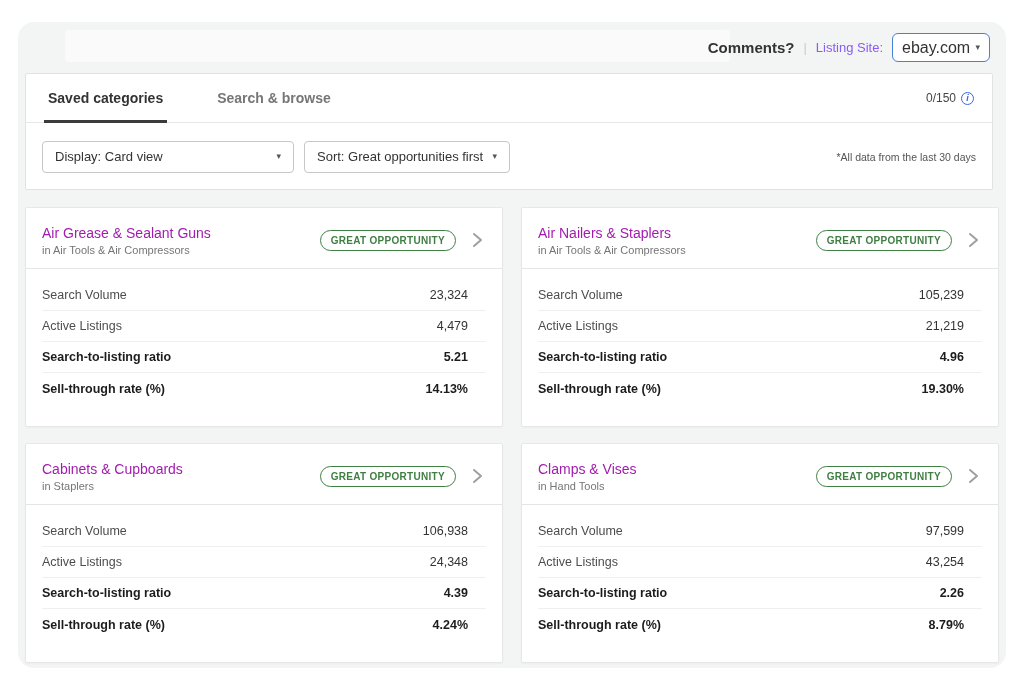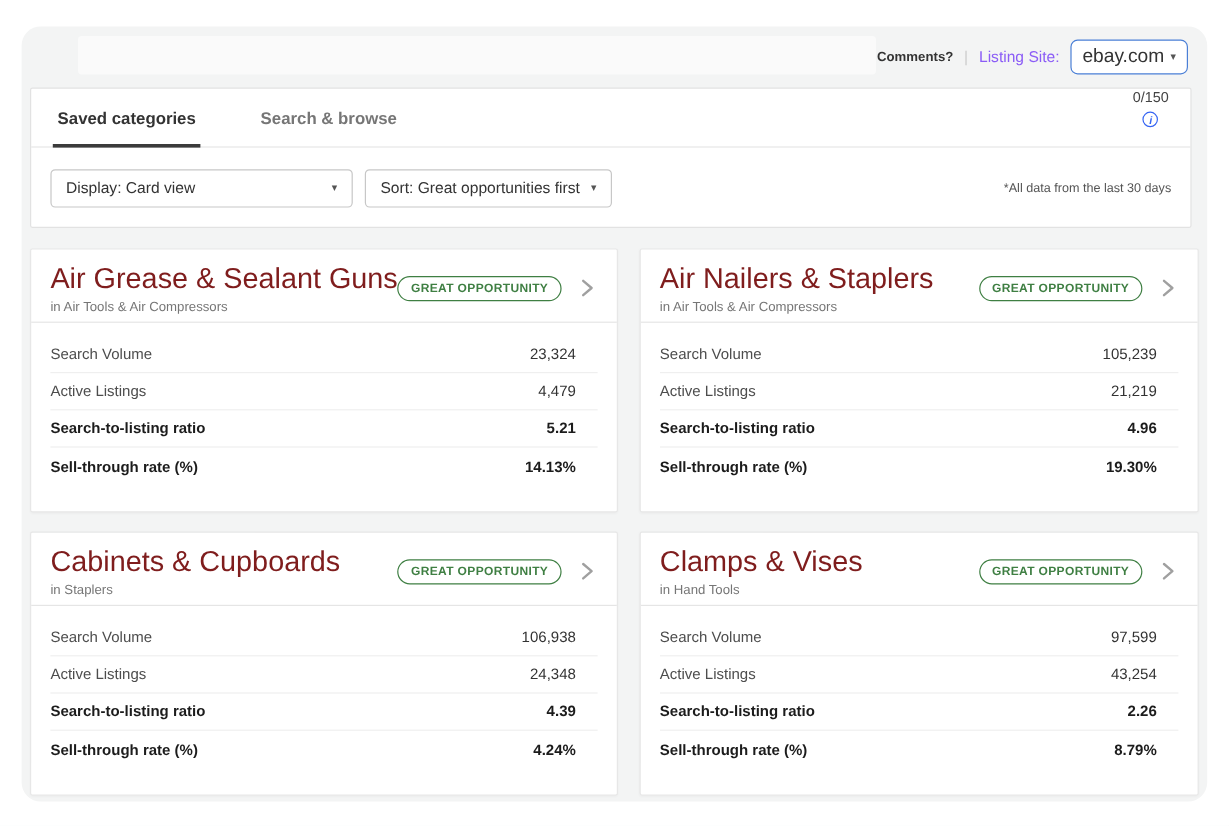--- a/index.html
+++ b/index.html
@@ -10,42 +10,42 @@
   
   .container { position:absolute; left:18px; top:22px; width:988px; height:646px;
     background:#f3f4f4; border-radius:16px; }
 
   
   .topbar { position:absolute; left:0; top:0; width:100%; height:51px; }
   .topbar-blank { position:absolute; left:47px; top:8px; width:665px; height:32px;
     background:rgba(255,255,255,0.55); border-radius:3px; }
   .topbar-right { position:absolute; right:16px; top:0; height:51px;
     display:flex; align-items:center; gap:9px; }
-  .comments { font-size:11px; font-weight:bold; color:#333; cursor:pointer; }
+  .comments { font-size:15px; font-weight:bold; color:#333; cursor:pointer; }
   .tb-divider { color:#cccccc; font-size:13px; }
   .listing-label { font-size:13px; color:#8b5cf6; }
   .site-select { display:flex; align-items:center; justify-content:space-between;
     width:98px; height:29px; background:#fff; border:1px solid #4a7fd6;
     border-radius:6px; padding:0 9px; cursor:pointer; }
   .site-select .val { font-size:16px; color:#333; }
   .caret { font-size:9px; color:#555; line-height:1; }
 
   
   .panel { position:absolute; left:7px; top:51px; width:968px; height:117px;
     background:#ffffff; border:1px solid #e2e2e2; border-radius:2px; }
   .tabs-row { display:flex; align-items:stretch; height:49px;
     border-bottom:1px solid #e7e7e7; padding:0 18px; }
   .tab { display:flex; align-items:center; padding:0 4px; margin-right:46px;
     font-size:14px; position:relative; cursor:pointer; }
   .tab.active { font-weight:bold; color:#333; }
   .tab.active::after { content:""; position:absolute; left:0; right:0; bottom:-1px;
     height:3px; background:#3b3b3b; }
   .tab.inactive { color:#767676; font-weight:bold; }
   .tabs-spacer { flex:1; }
-  .counter-wrap { display:flex; align-items:center; gap:5px;flex-direction:column; }
+  .counter-wrap { display:flex; align-items:center; gap:5px; }
   .counter { font-size:12px; color:#444; }
   .info-icon { width:13px; height:13px; border:1px solid #3665f3; border-radius:50%;
     color:#3665f3; font-size:9px; font-style:italic; font-weight:bold;
     display:inline-flex; align-items:center; justify-content:center; cursor:pointer; }
 
   .filters-row { display:flex; align-items:center; height:67px; padding:0 16px; }
   .dropdown { display:flex; align-items:center; justify-content:space-between;
     height:32px; background:#fff; border:1px solid #c7c7c7; border-radius:4px;
     padding:0 12px; cursor:pointer; }
   .dd-display { width:252px; margin-right:10px; }
@@ -55,21 +55,21 @@
   .data-note { font-size:10.5px; color:#555; }
 
   
   .cards { position:absolute; left:7px; top:185px; width:974px;
     display:grid; grid-template-columns:1fr 1fr; gap:16px 18px; }
   .card { background:#ffffff; border:1px solid #e7e7e7; border-radius:2px;
     height:220px; box-shadow:0 1px 2px rgba(0,0,0,0.03); }
   .card-header { display:flex; align-items:center; justify-content:space-between;
     height:61px; padding:4px 16px 0 16px; border-bottom:1px solid #e5e5e5; }
   .card-title-wrap { min-width:0; }
-  .card-title { font-size:24px; color:#7f1d1d; font-weight:400; white-space:nowrap;
+  .card-title { font-size:14px; color:#a21caf; font-weight:400; white-space:nowrap;
     cursor:pointer; }
   .card-subtitle { font-size:11px; color:#767676; margin-top:3px; }
   .card-header-right { display:flex; align-items:center; gap:12px; flex:none; }
   .badge { border:1px solid #3f7f43; color:#3f7f43; border-radius:999px;
     font-size:10px; font-weight:bold; letter-spacing:0.3px; padding:4px 10px;
     white-space:nowrap; }
   .chevron { width:18px; height:18px; cursor:pointer; flex:none; }
 
   .card-table { padding:11px 16px 0 16px; }
   .row { display:flex; align-items:center; justify-content:space-between;

